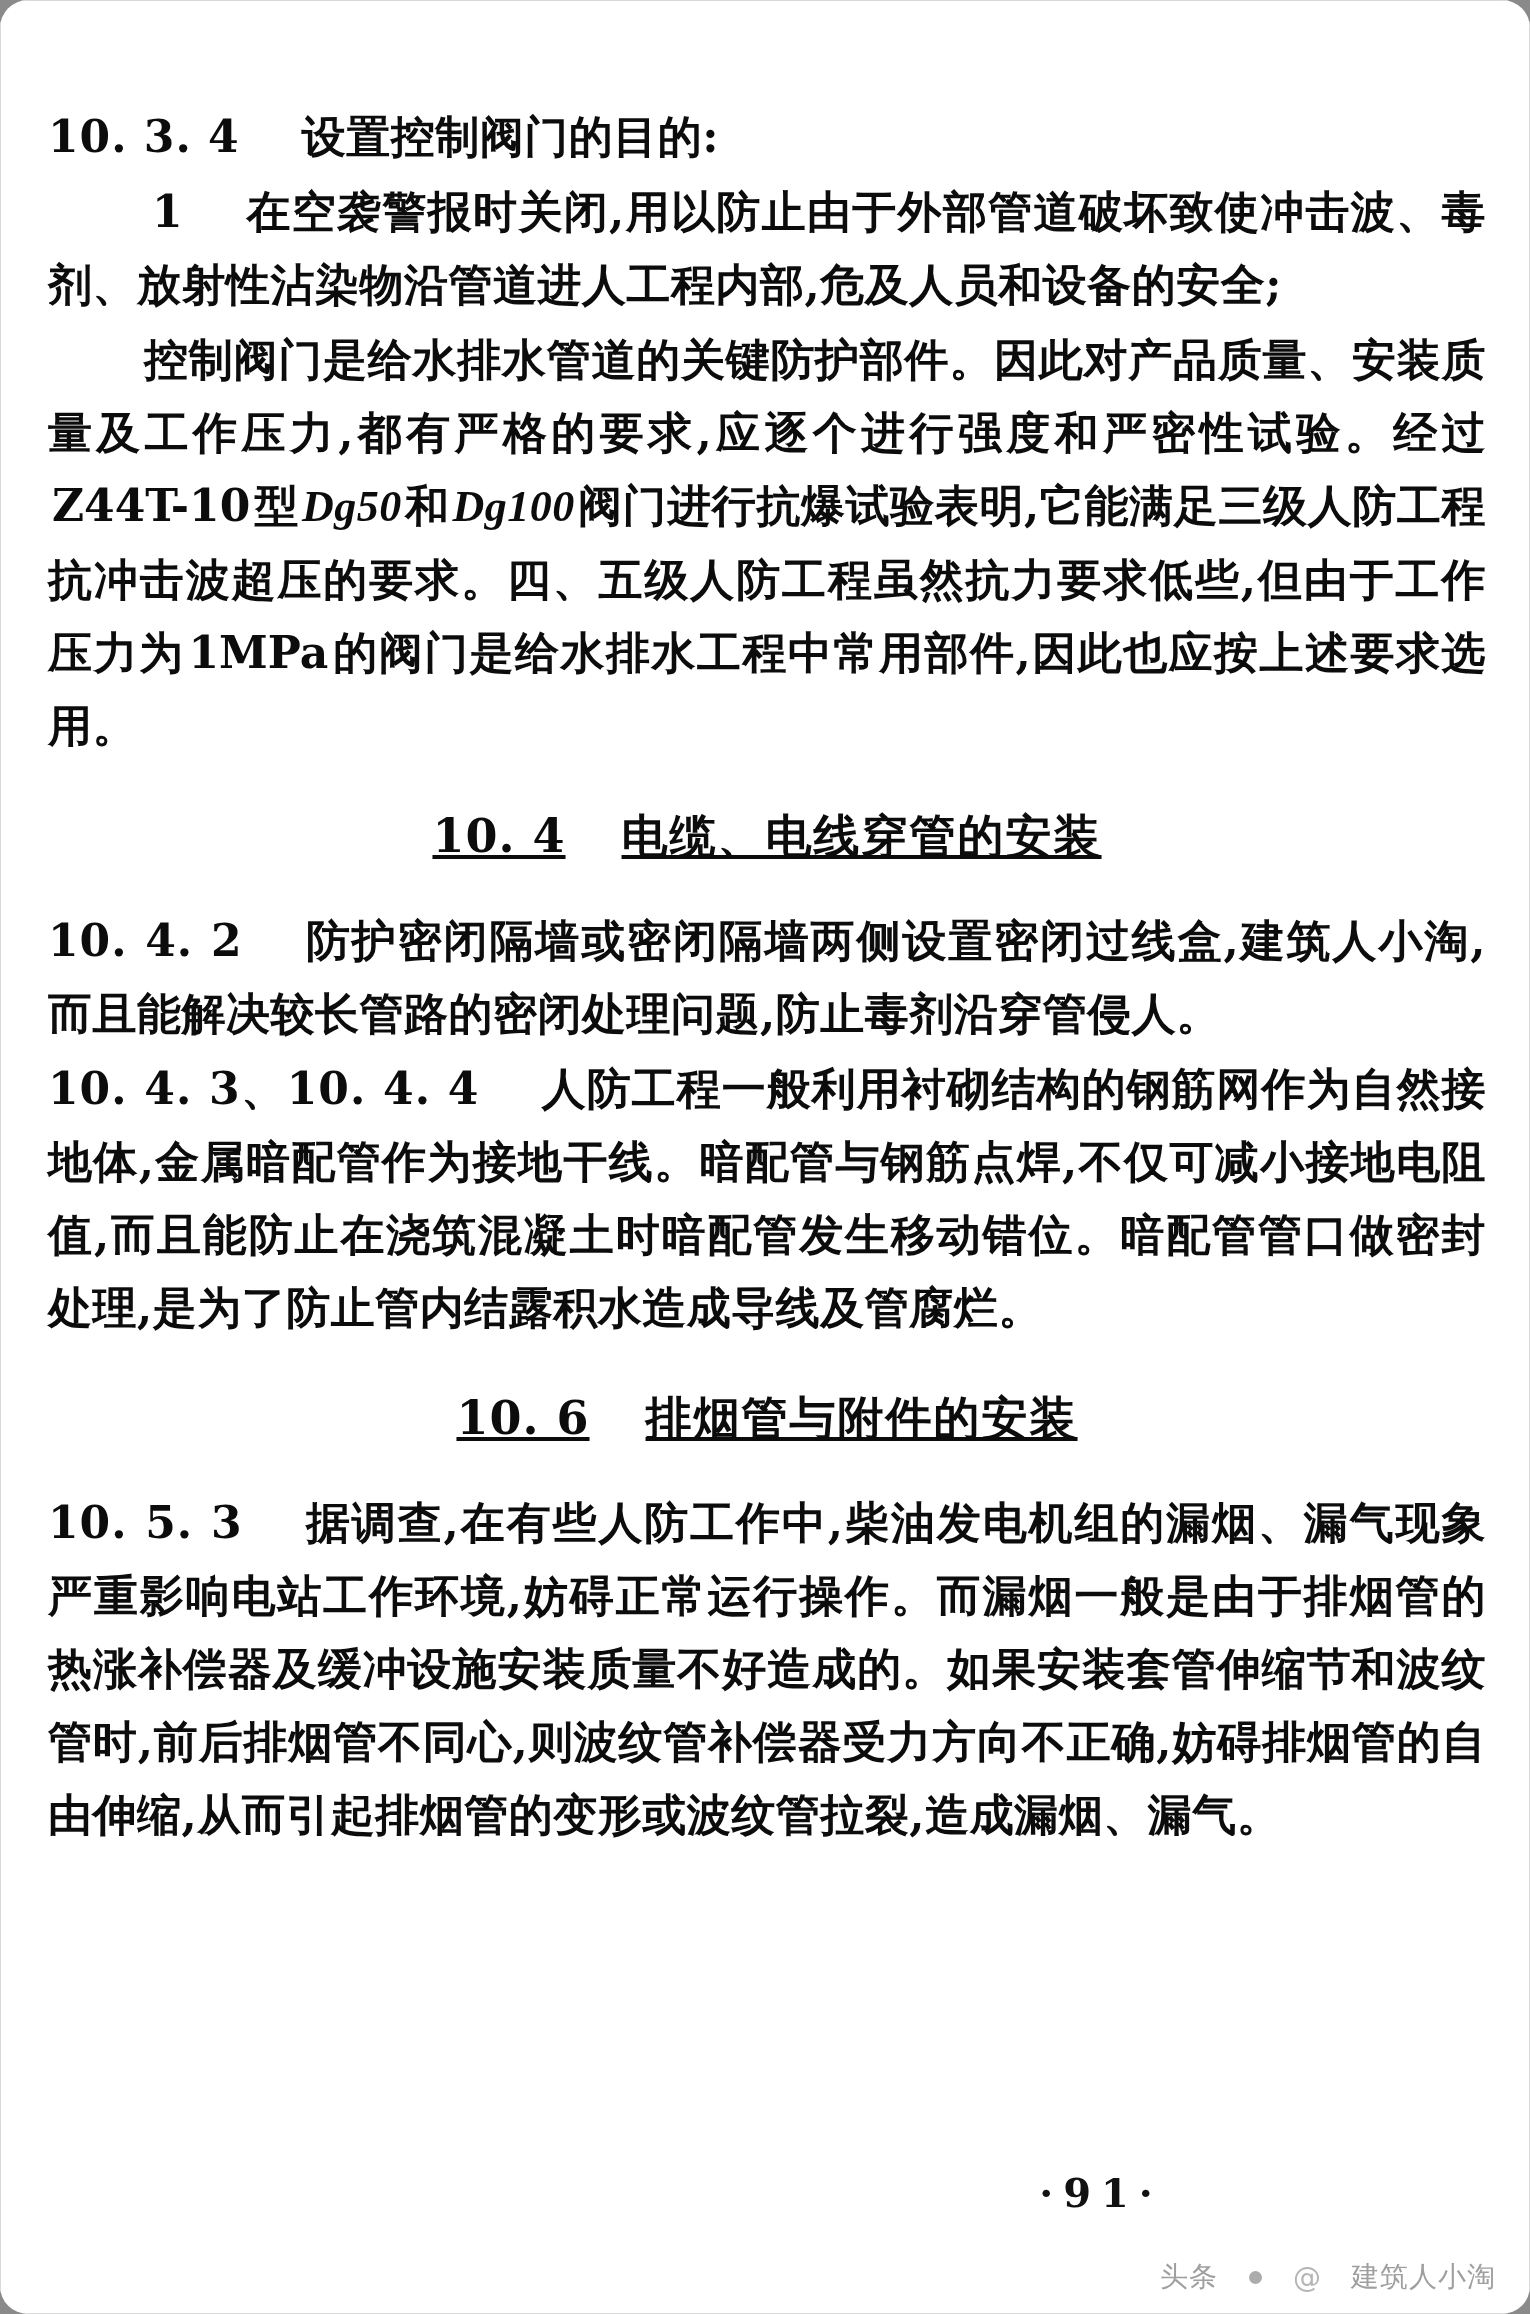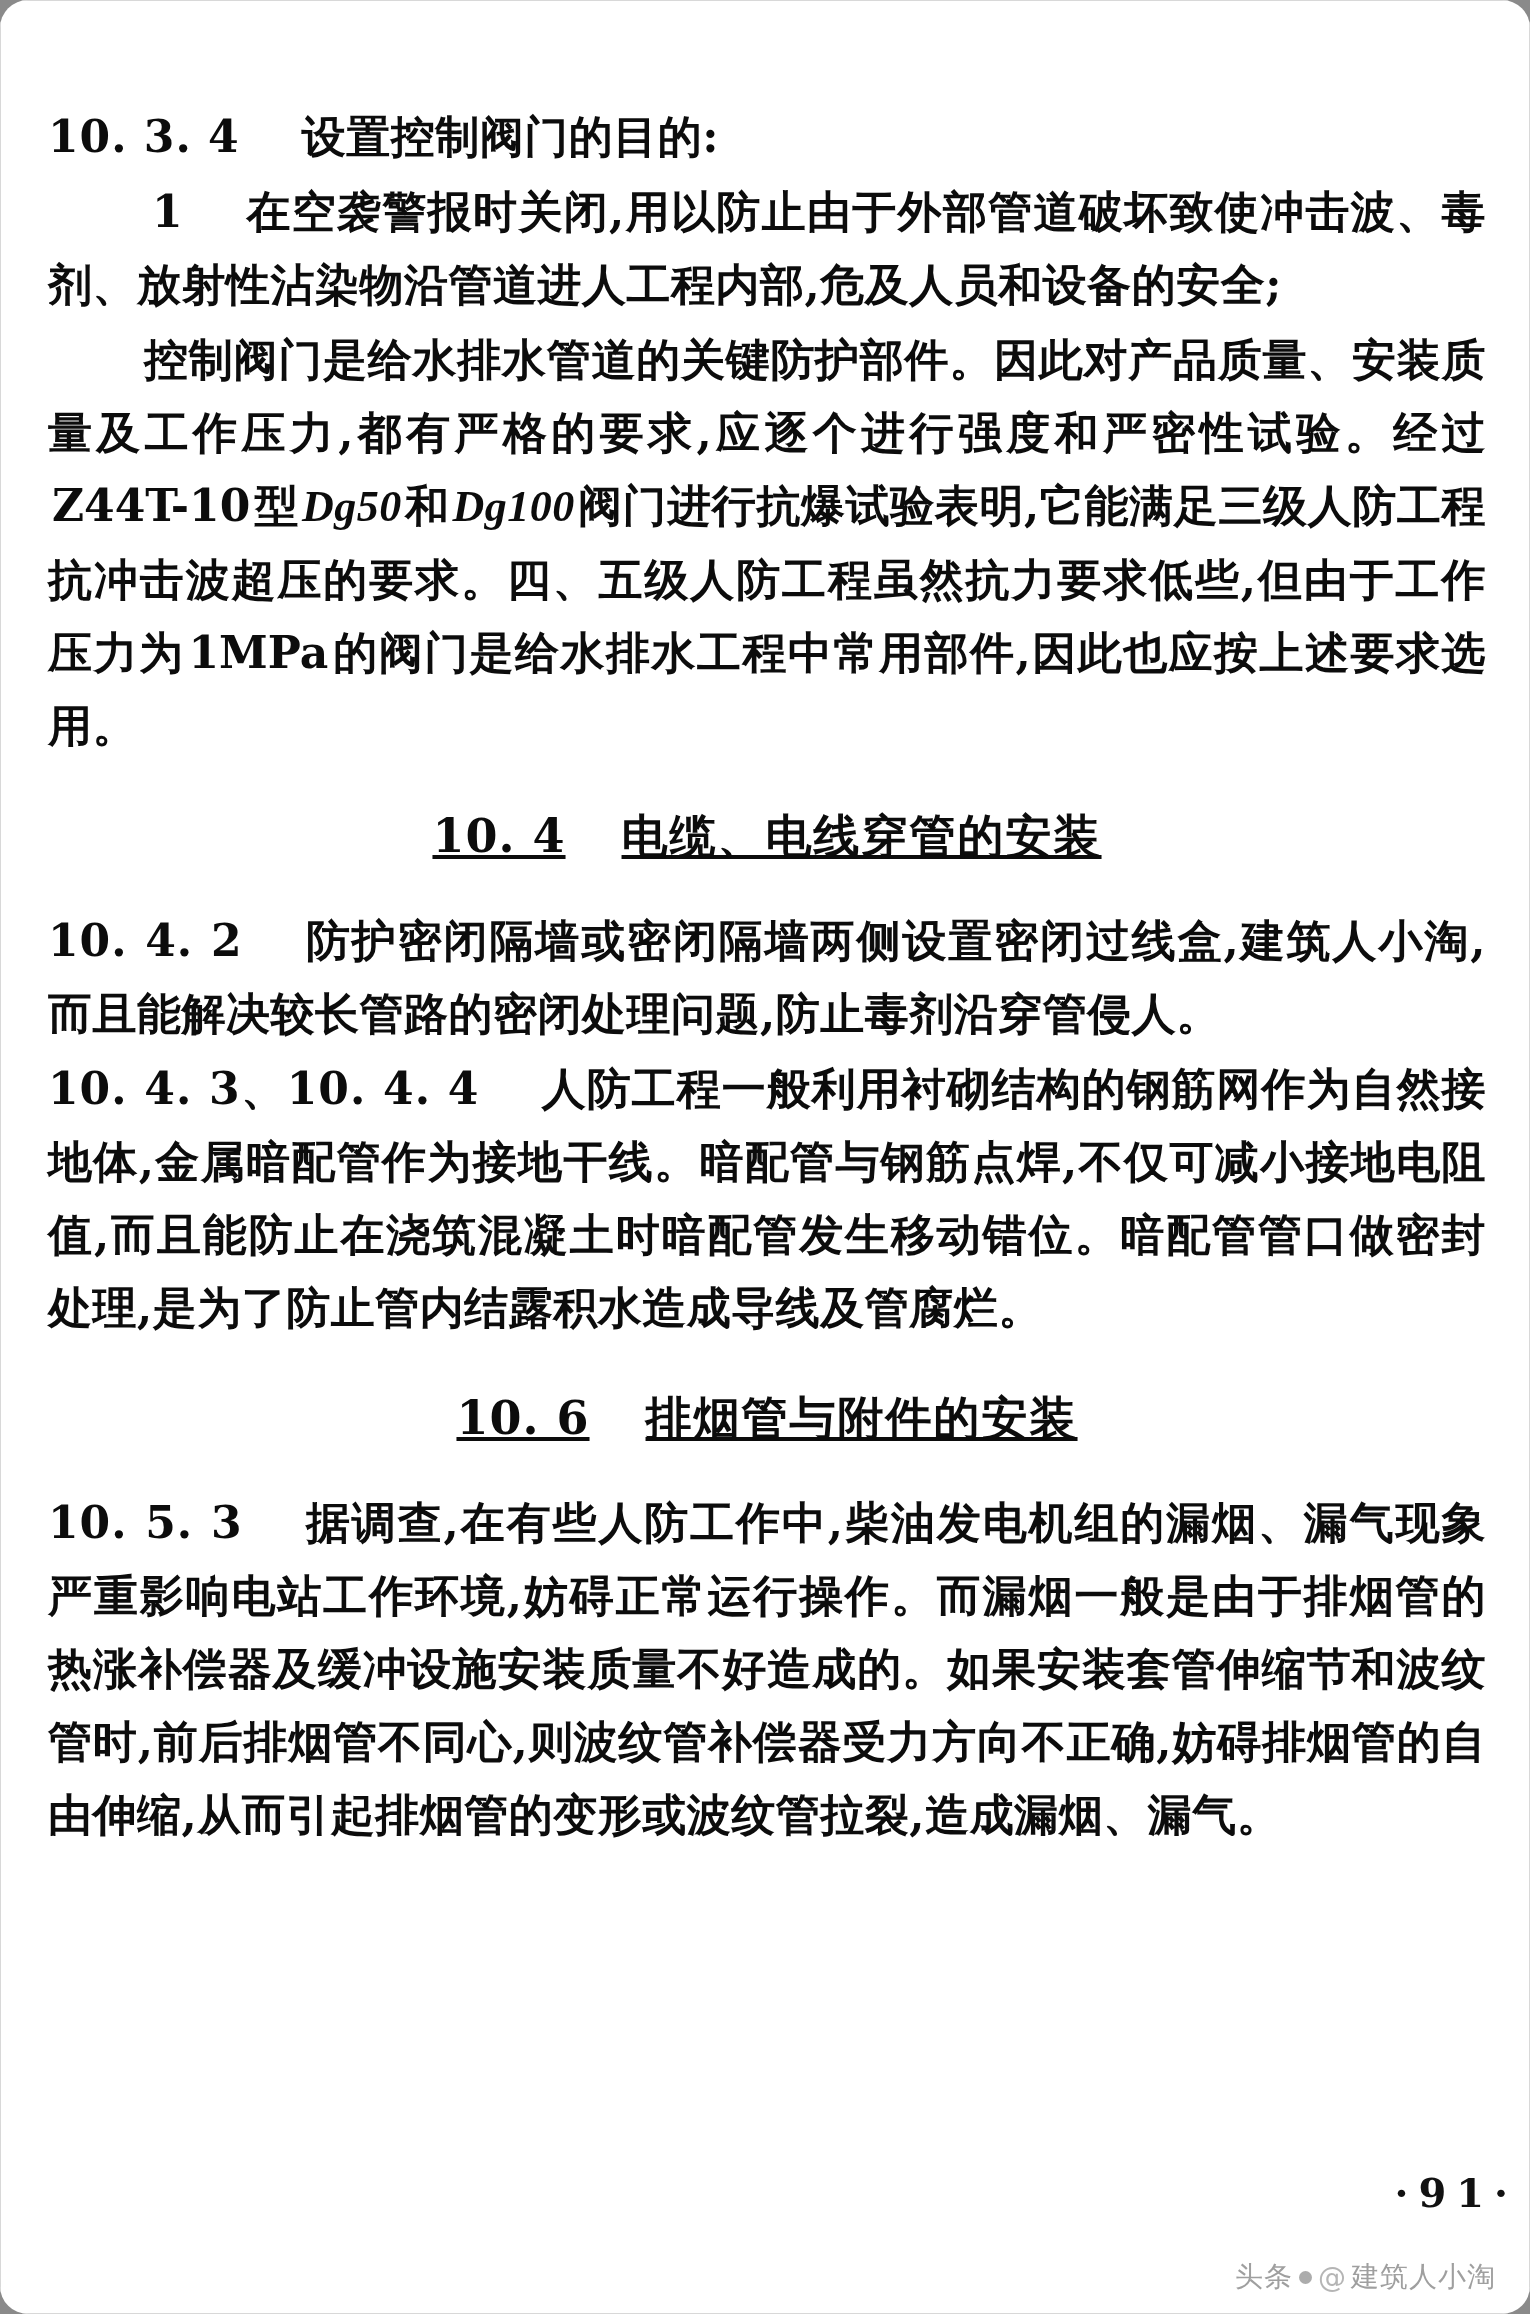--- a/index.html
+++ b/index.html
@@ -76,41 +76,41 @@
   }
   .ital {
     font-style: italic;
     font-family: Liberation Serif, serif;
     padding: 0 3px;
   }
 
   .footer {
     position: absolute;
     left: 0;
-    right: 12px;
+    right: 0;
     bottom: 98px;
-    text-align: right;
+    text-align: center;
     padding-left: 32px;
   }
   .page-no {
     font-family: "DejaVu Serif", "Liberation Serif", serif;
     font-size: 40px;
     font-weight: 700;
     color: #111;
     letter-spacing: 10px;
     display: inline-block;
     margin-left: 640px;
   }
   .watermark {
     position: absolute;
     right: 34px;
     bottom: 18px;
     display: flex;
     align-items: center;
-    gap: 4px;
+    gap: 29px;
     color: #9a9a9a;
     font-family: "DejaVu Sans", "Liberation Sans", sans-serif;
     font-size: 28px;
     letter-spacing: 1px;
     opacity: 0.95;
   }
   .wm-dot {
     display: inline-block;
     width: 13px;
     height: 13px;

